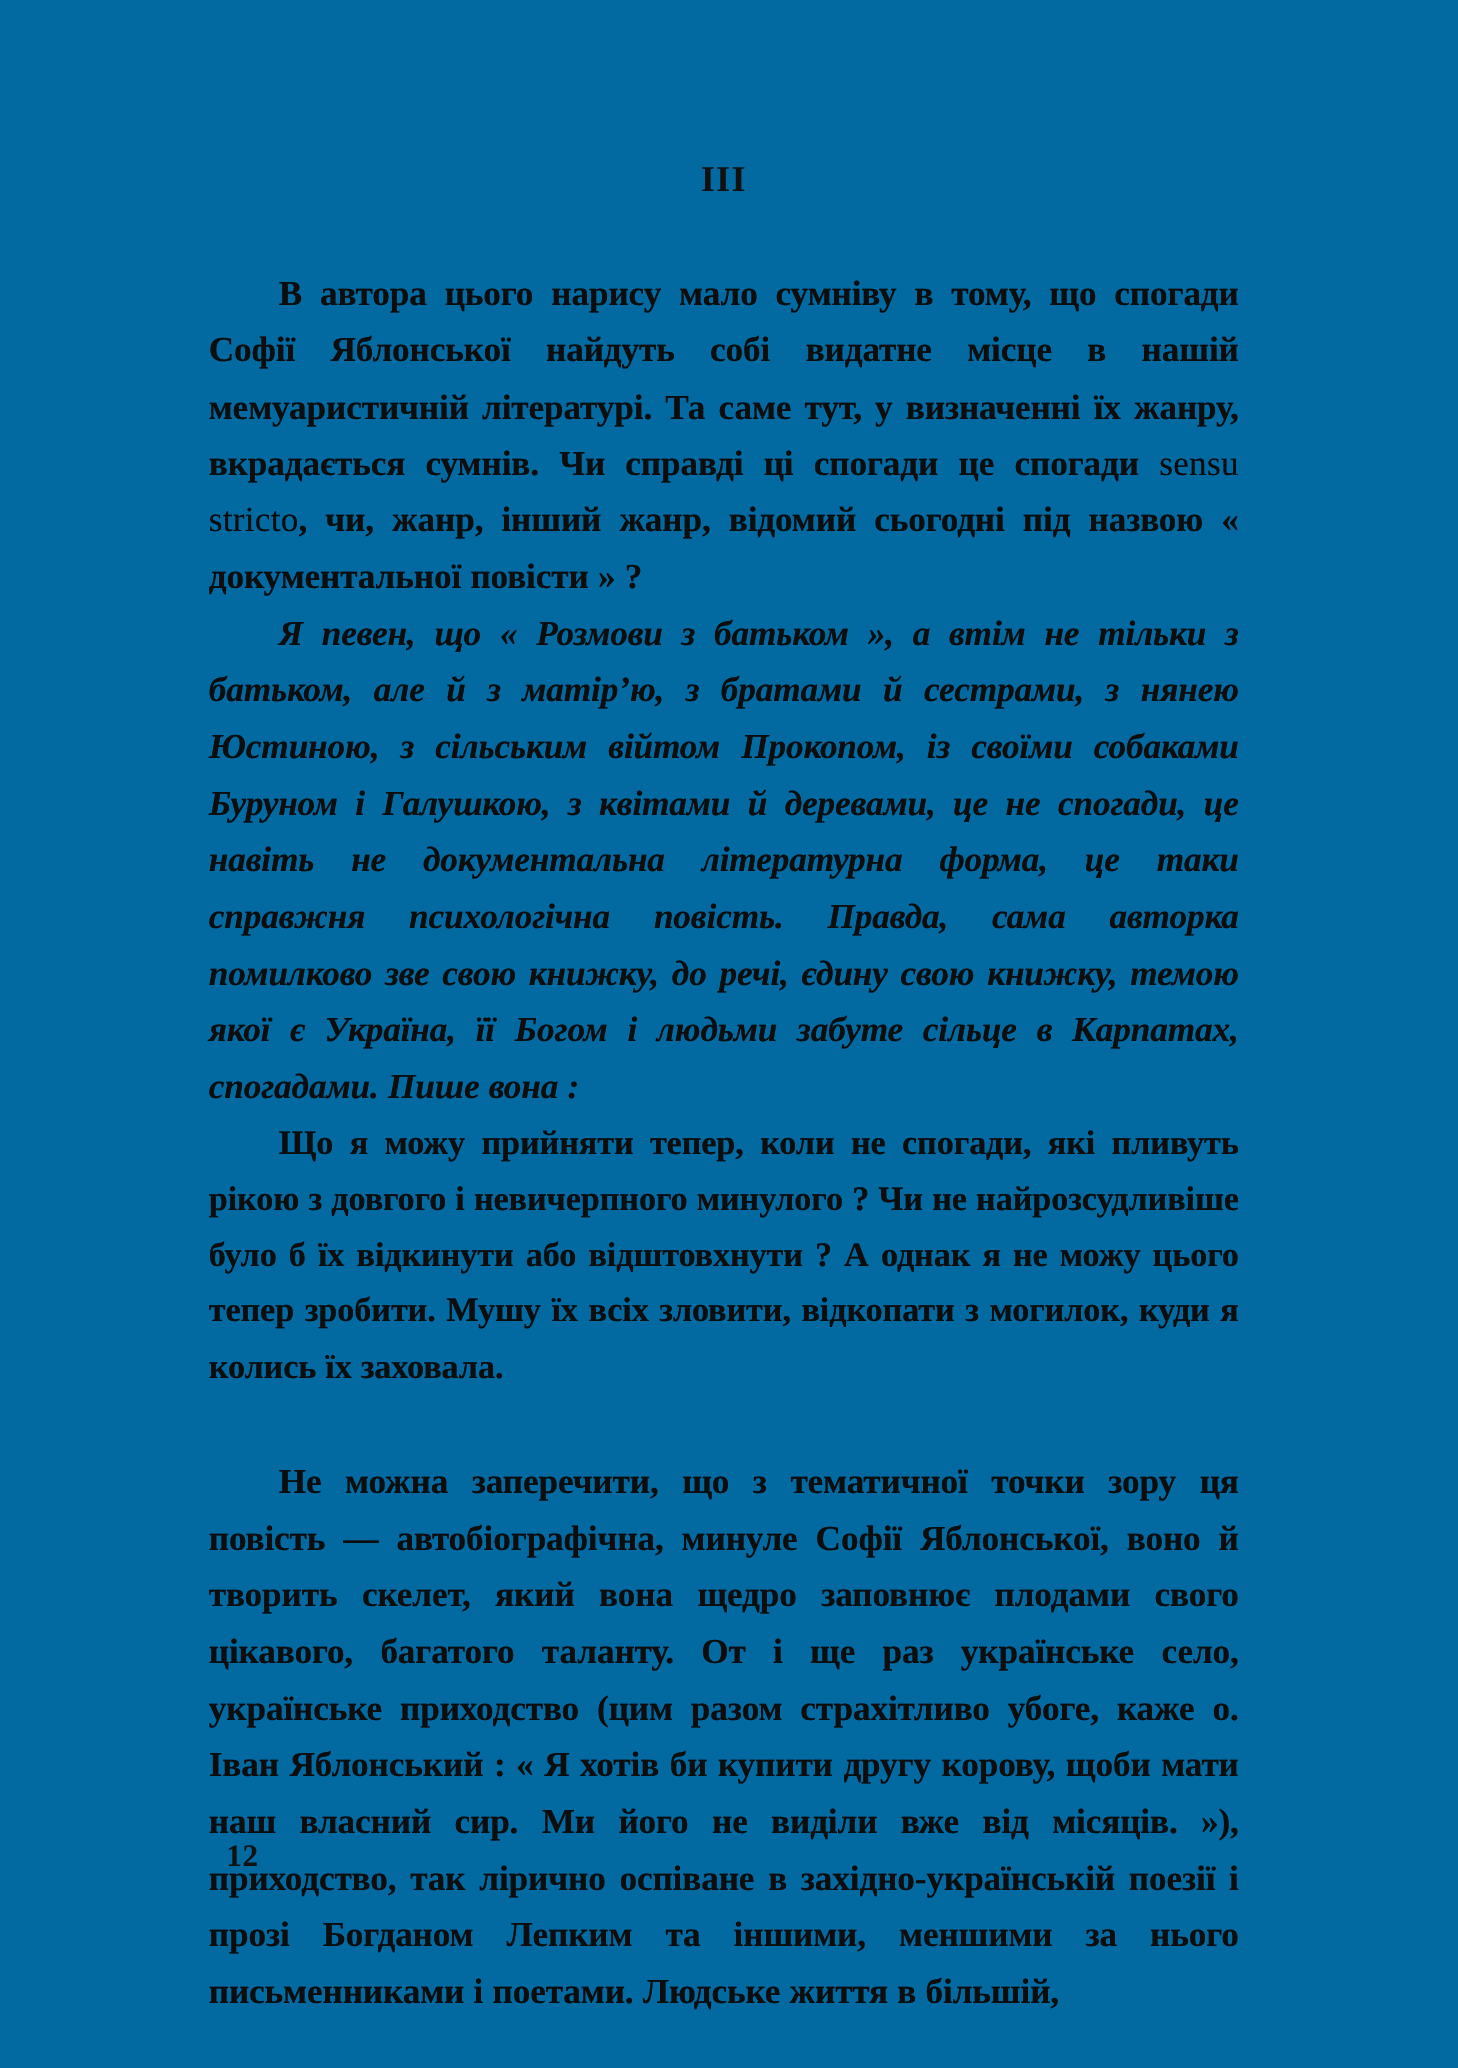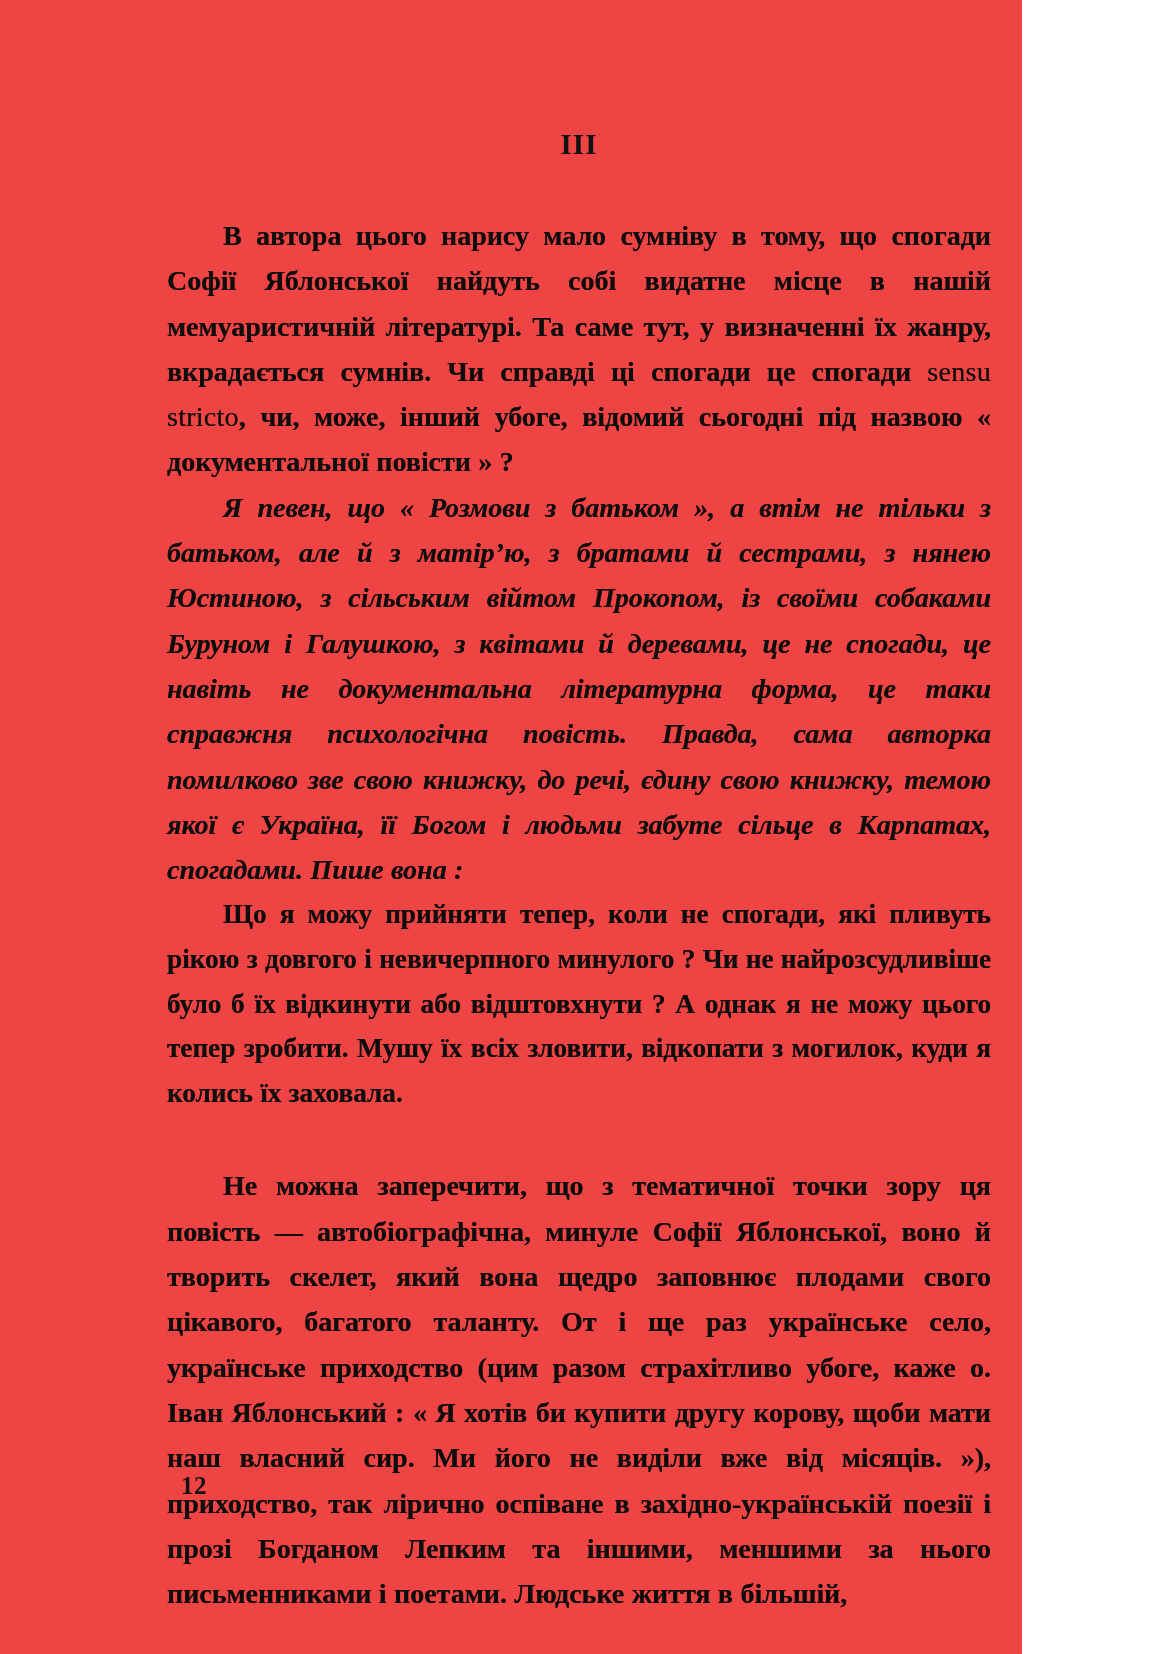--- a/index.html
+++ b/index.html
@@ -5,23 +5,23 @@
   html, body {
     margin: 0;
     padding: 0;
     background: #ffffff;
   }
   body {
     font-family: "Liberation Serif", "DejaVu Serif", serif;
   }
   .page {
     position: relative;
-    width: 1022px;
+    width: 1166px;
     height: 1654px;
-    background: #ef4444;
+    background: #0369a1;
     overflow: hidden;
     box-sizing: border-box;
   }
   .content {
     position: absolute;
     left: 167px;
     top: 128px;
     width: 824px;
   }
   .chapter-heading {
@@ -76,21 +76,21 @@
 </style>
 </head>
 <body>
 
 <div class="page">
 
   <div class="content">
 
     <div class="chapter-heading">III</div>
 
-    <p class="para"><span>В автора цього нарису мало сумніву в тому, що спогади Софії Яблонської найдуть собі видатне місце в нашій мемуаристичній літературі. Та саме тут, у визначенні їх жанру, вкрадається сумнів. Чи справді ці спогади це спогади </span><span class="latin">sensu stricto</span><span>, чи, може, інший убоге, відомий сьогодні під назвою « документальної повісти » ?</span></p>
+    <p class="para"><span>В автора цього нарису мало сумніву в тому, що спогади Софії Яблонської найдуть собі видатне місце в нашій мемуаристичній літературі. Та саме тут, у визначенні їх жанру, вкрадається сумнів. Чи справді ці спогади це спогади </span><span class="latin">sensu stricto</span><span>, чи, жанр, інший жанр, відомий сьогодні під назвою « документальної повісти » ?</span></p>
 
     <p class="para">Я певен, що « Розмови з батьком », а втім не тільки з батьком, але й з матір’ю, з братами й сестрами, з нянею Юстиною, з сільським війтом Прокопом, із своїми собаками Буруном і Галушкою, з квітами й деревами, це не спогади, це навіть не документальна літературна форма, це таки справжня психологічна повість. Правда, сама авторка помилково зве свою книжку, до речі, єдину свою книжку, темою якої є Україна, її Богом і людьми забуте сільце в Карпатах, спогадами. Пише вона :</p>
 
     <div class="quote-block">
       <p class="para">Що я можу прийняти тепер, коли не спогади, які пливуть рікою з довгого і невичерпного минулого ? Чи не найрозсудливіше було б їх відкинути або відштовхнути ? А однак я не можу цього тепер зробити. Мушу їх всіх зловити, відкопати з могилок, куди я колись їх заховала.</p>
     </div>
 
     <p class="para">Не можна заперечити, що з тематичної точки зору ця повість — автобіографічна, минуле Софії Яблонської, воно й творить скелет, який вона щедро заповнює плодами свого цікавого, багатого таланту. От і ще раз українське село, українське приходство (цим разом страхітливо убоге, каже о. Іван Яблонський : « Я хотів би купити другу корову, щоби мати наш власний сир. Ми його не виділи вже від місяців. »), приходство, так лірично оспіване в західно-українській поезії і прозі Богданом Лепким та іншими, меншими за нього письменниками і поетами. Людське життя в більшій,</p>
 
   </div>

